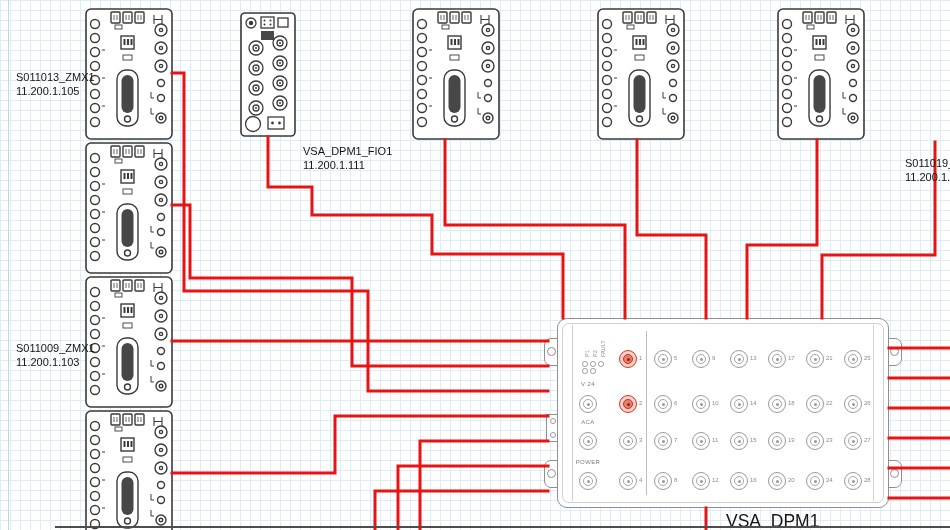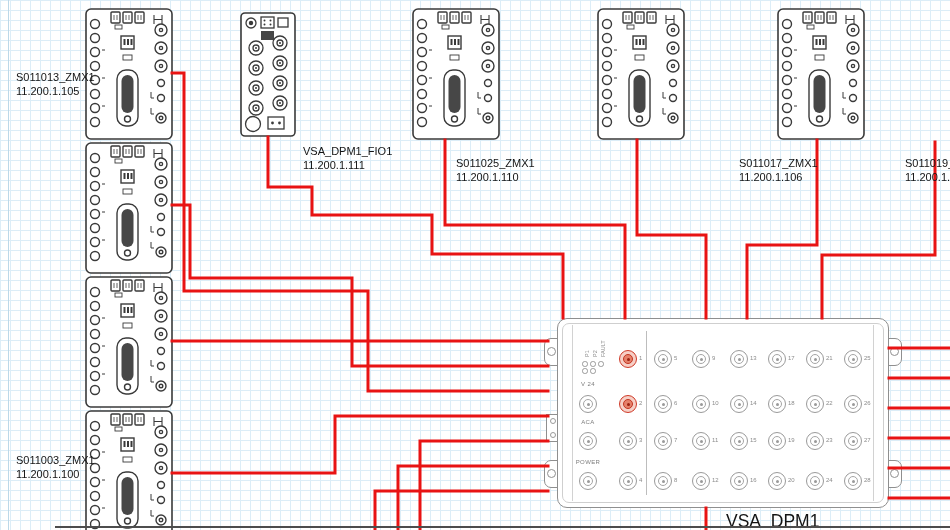--- a/index.html
+++ b/index.html
@@ -378,35 +378,27 @@
     <polyline class="wire" points="889,438 952,438" stroke="#e81313"></polyline>
     <polyline class="wire" points="889,468 952,468" stroke="#e81313"></polyline>
     <polyline class="wire" points="889,498 952,498" stroke="#e81313"></polyline>
     <polyline class="wire" points="706,508 706,532" stroke="#e81313"></polyline>
   </svg>
 
   <div class="dev-label" style="left:16px;top:59px">
     <span class="lbl-line">S011013_ZMX1</span>
     <span class="lbl-line">11.200.1.105</span>
   </div>
-  <div class="dev-label" style="left:16px;top:442px">
-    <span class="lbl-line">S011003_ZMX1</span>
-    <span class="lbl-line">11.200.1.100</span>
+  <div class="dev-label" style="left:16px;top:330px">
+    <span class="lbl-line">S011009_ZMX1</span>
+    <span class="lbl-line">11.200.1.103</span>
   </div>
   <div class="dev-label" style="left:303px;top:133px">
     <span class="lbl-line">VSA_DPM1_FIO1</span>
     <span class="lbl-line">11.200.1.111</span>
-  </div>
-  <div class="dev-label" style="left:456px;top:145px">
-    <span class="lbl-line">S011025_ZMX1</span>
-    <span class="lbl-line">11.200.1.110</span>
-  </div>
-  <div class="dev-label" style="left:739px;top:145px">
-    <span class="lbl-line">S011017_ZMX1</span>
-    <span class="lbl-line">11.200.1.106</span>
   </div>
   <div class="dev-label" style="left:905px;top:145px">
     <span class="lbl-line">S011019_ZMX1</span>
     <span class="lbl-line">11.200.1.</span>
   </div>
   <div class="unit-label" style="left:726px;top:511px">VSA_DPM1</div>
 
   <div class="frame-bottom"></div>
 </div>
 

